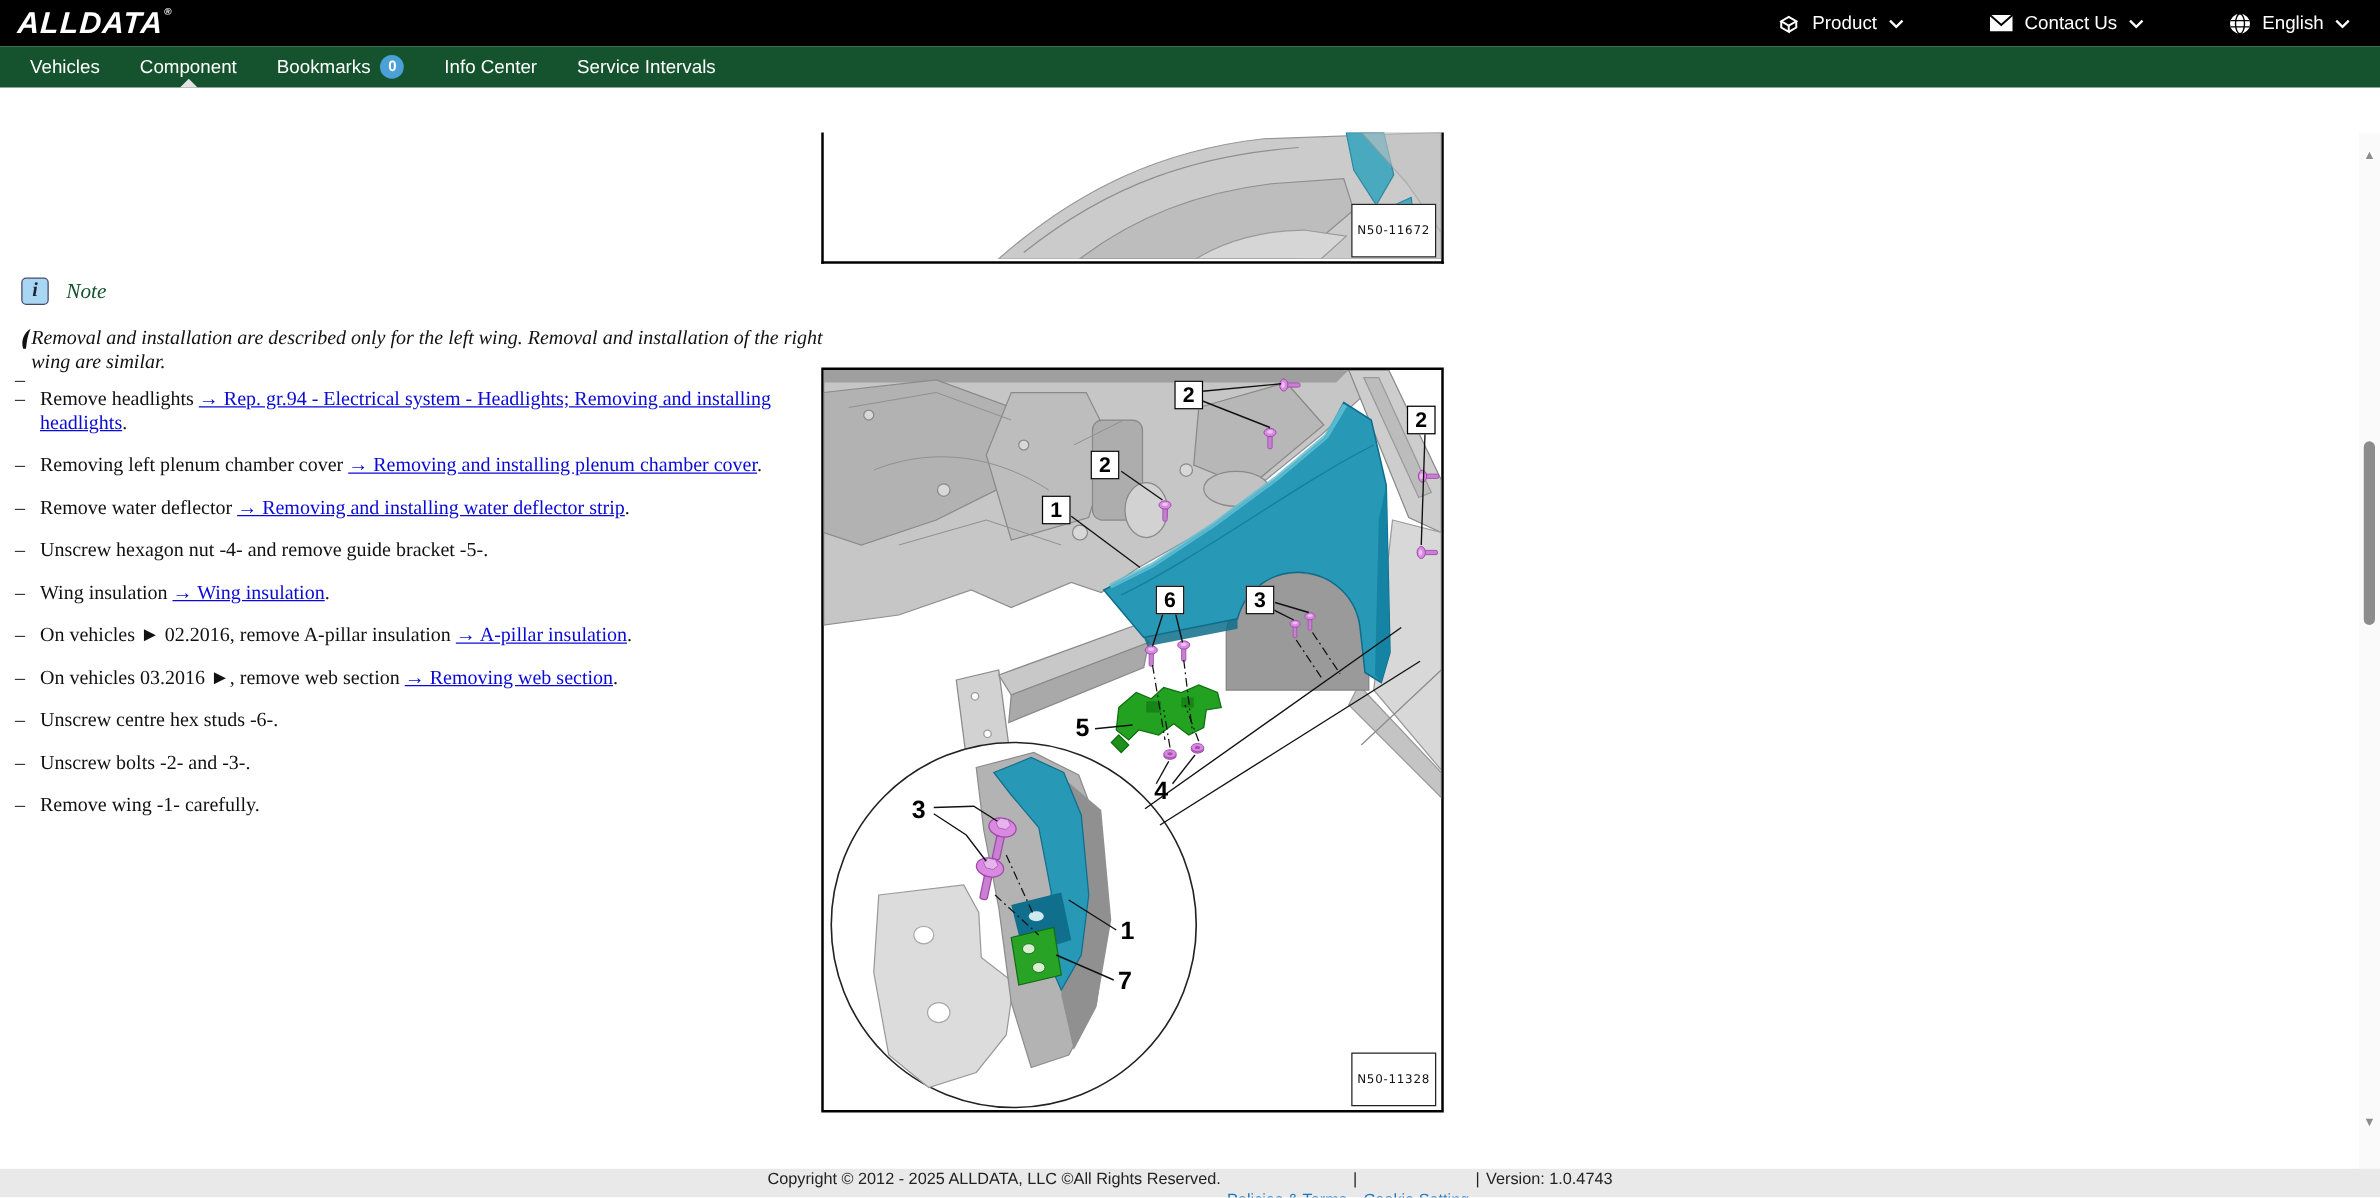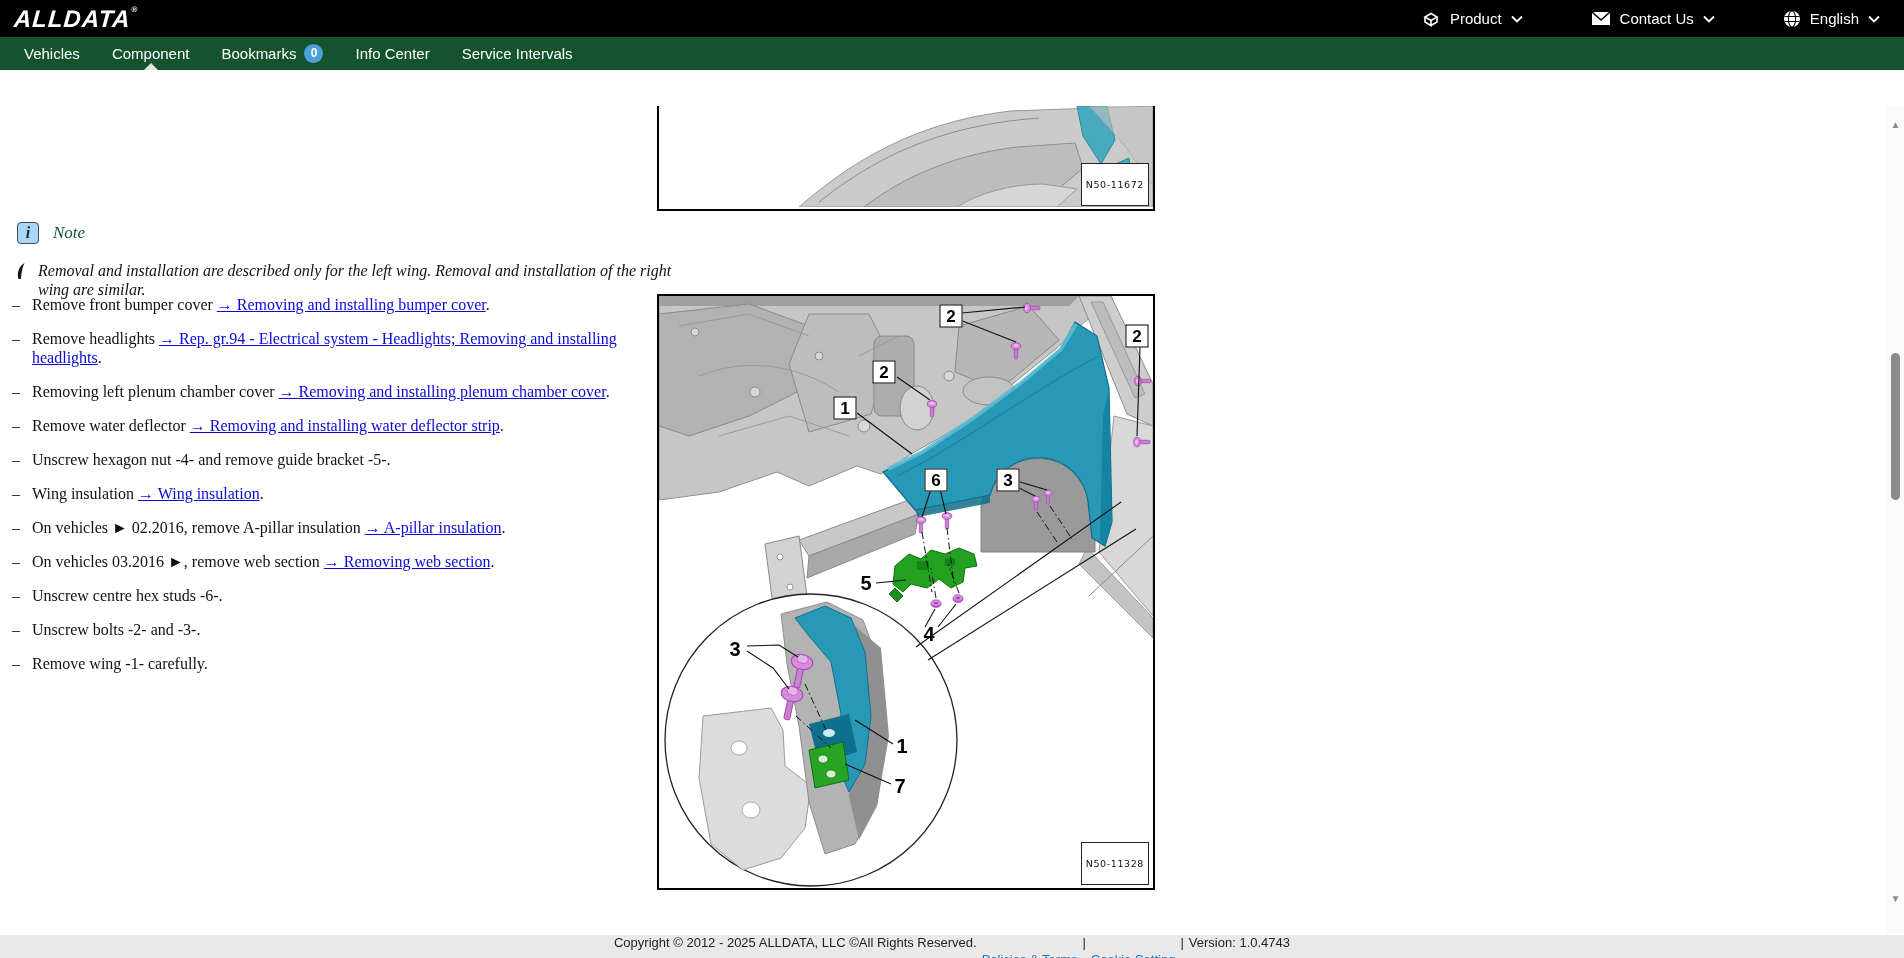--- a/index.html
+++ b/index.html
@@ -39,21 +39,21 @@
   
   .content { position:absolute; left:0; top:106px; width:1904px; height:829px; background:#fff; }
   .serif { font-family:"Liberation Serif","DejaVu Serif","DejaVu Sans",serif; }
 
   .note-row { position:absolute; left:17px; top:116px; display:flex; align-items:center; gap:14px; }
   .note-icon { width:22px; height:22px; background:#a9d6f2; border:1.5px solid #444a66; border-radius:4px;
                display:flex; align-items:center; justify-content:center;
                font-family:"Liberation Serif",serif; font-style:italic; font-weight:bold; font-size:16px; color:#1d2436; }
   .note-label { font-style:italic; font-size:17px; color:#14532d; }
 
-  .note-bullet { position:absolute; left:16px; top:155px; width:660px; display:flex; gap:13px; }
+  .note-bullet { position:absolute; left:16px; top:155px; width:660px; display:flex; }
   .note-bullet .marker { flex:0 0 8px; padding-top:2px; }
   .note-bullet .ntext { font-style:italic; font-size:16px; line-height:19px; color:#111; }
 
   .steps { position:absolute; left:12px; top:189px; width:632px; }
   .step { position:relative; padding-left:20px; margin-bottom:15px; font-size:16px; line-height:19px; color:#111; }
   .step .dash { position:absolute; left:0; top:0; }
   .step a { color:#0a0ad6; text-decoration:underline; cursor:pointer; }
 
   
   .figure-top { position:absolute; left:657px; top:0; width:498px; height:105px; background:#fff;
@@ -171,21 +171,21 @@
     <div class="note-bullet">
       <span class="marker">
         <svg width="9" height="17" viewBox="0 0 9 17">
             <path d="M2.5,16 C0.5,9 3.5,3 8.5,0 C6,5 5.5,10 4.8,16 Z" fill="#111"></path>
           </svg>
       </span>
       <span class="ntext serif">Removal and installation are described only for the left wing. Removal and installation of the right wing are similar.</span>
     </div>
 
     <div class="steps serif">
-        <div class="step"><span class="dash">–</span><span>Remove front bumper cover <a>→ Removing and installing bumper cover</a>.</span></div>
+        <div class="step"><span class="dash">–</span></div>
         <div class="step"><span class="dash">–</span><span>Remove headlights <a>→ Rep. gr.94 - Electrical system - Headlights; Removing and installing headlights</a>.</span></div>
         <div class="step"><span class="dash">–</span><span>Removing left plenum chamber cover <a>→ Removing and installing plenum chamber cover</a>.</span></div>
         <div class="step"><span class="dash">–</span><span>Remove water deflector <a>→ Removing and installing water deflector strip</a>.</span></div>
         <div class="step"><span class="dash">–</span><span>Unscrew hexagon nut -4- and remove guide bracket -5-.</span></div>
         <div class="step"><span class="dash">–</span><span>Wing insulation <a>→ Wing insulation</a>.</span></div>
         <div class="step"><span class="dash">–</span><span>On vehicles ► 02.2016, remove A-pillar insulation <a>→ A-pillar insulation</a>.</span></div>
         <div class="step"><span class="dash">–</span><span>On vehicles 03.2016 ►, remove web section <a>→ Removing web section</a>.</span></div>
         <div class="step"><span class="dash">–</span><span>Unscrew centre hex studs -6-.</span></div>
         <div class="step"><span class="dash">–</span><span>Unscrew bolts -2- and -3-.</span></div>
         <div class="step"><span class="dash">–</span><span>Remove wing -1- carefully.</span></div>

